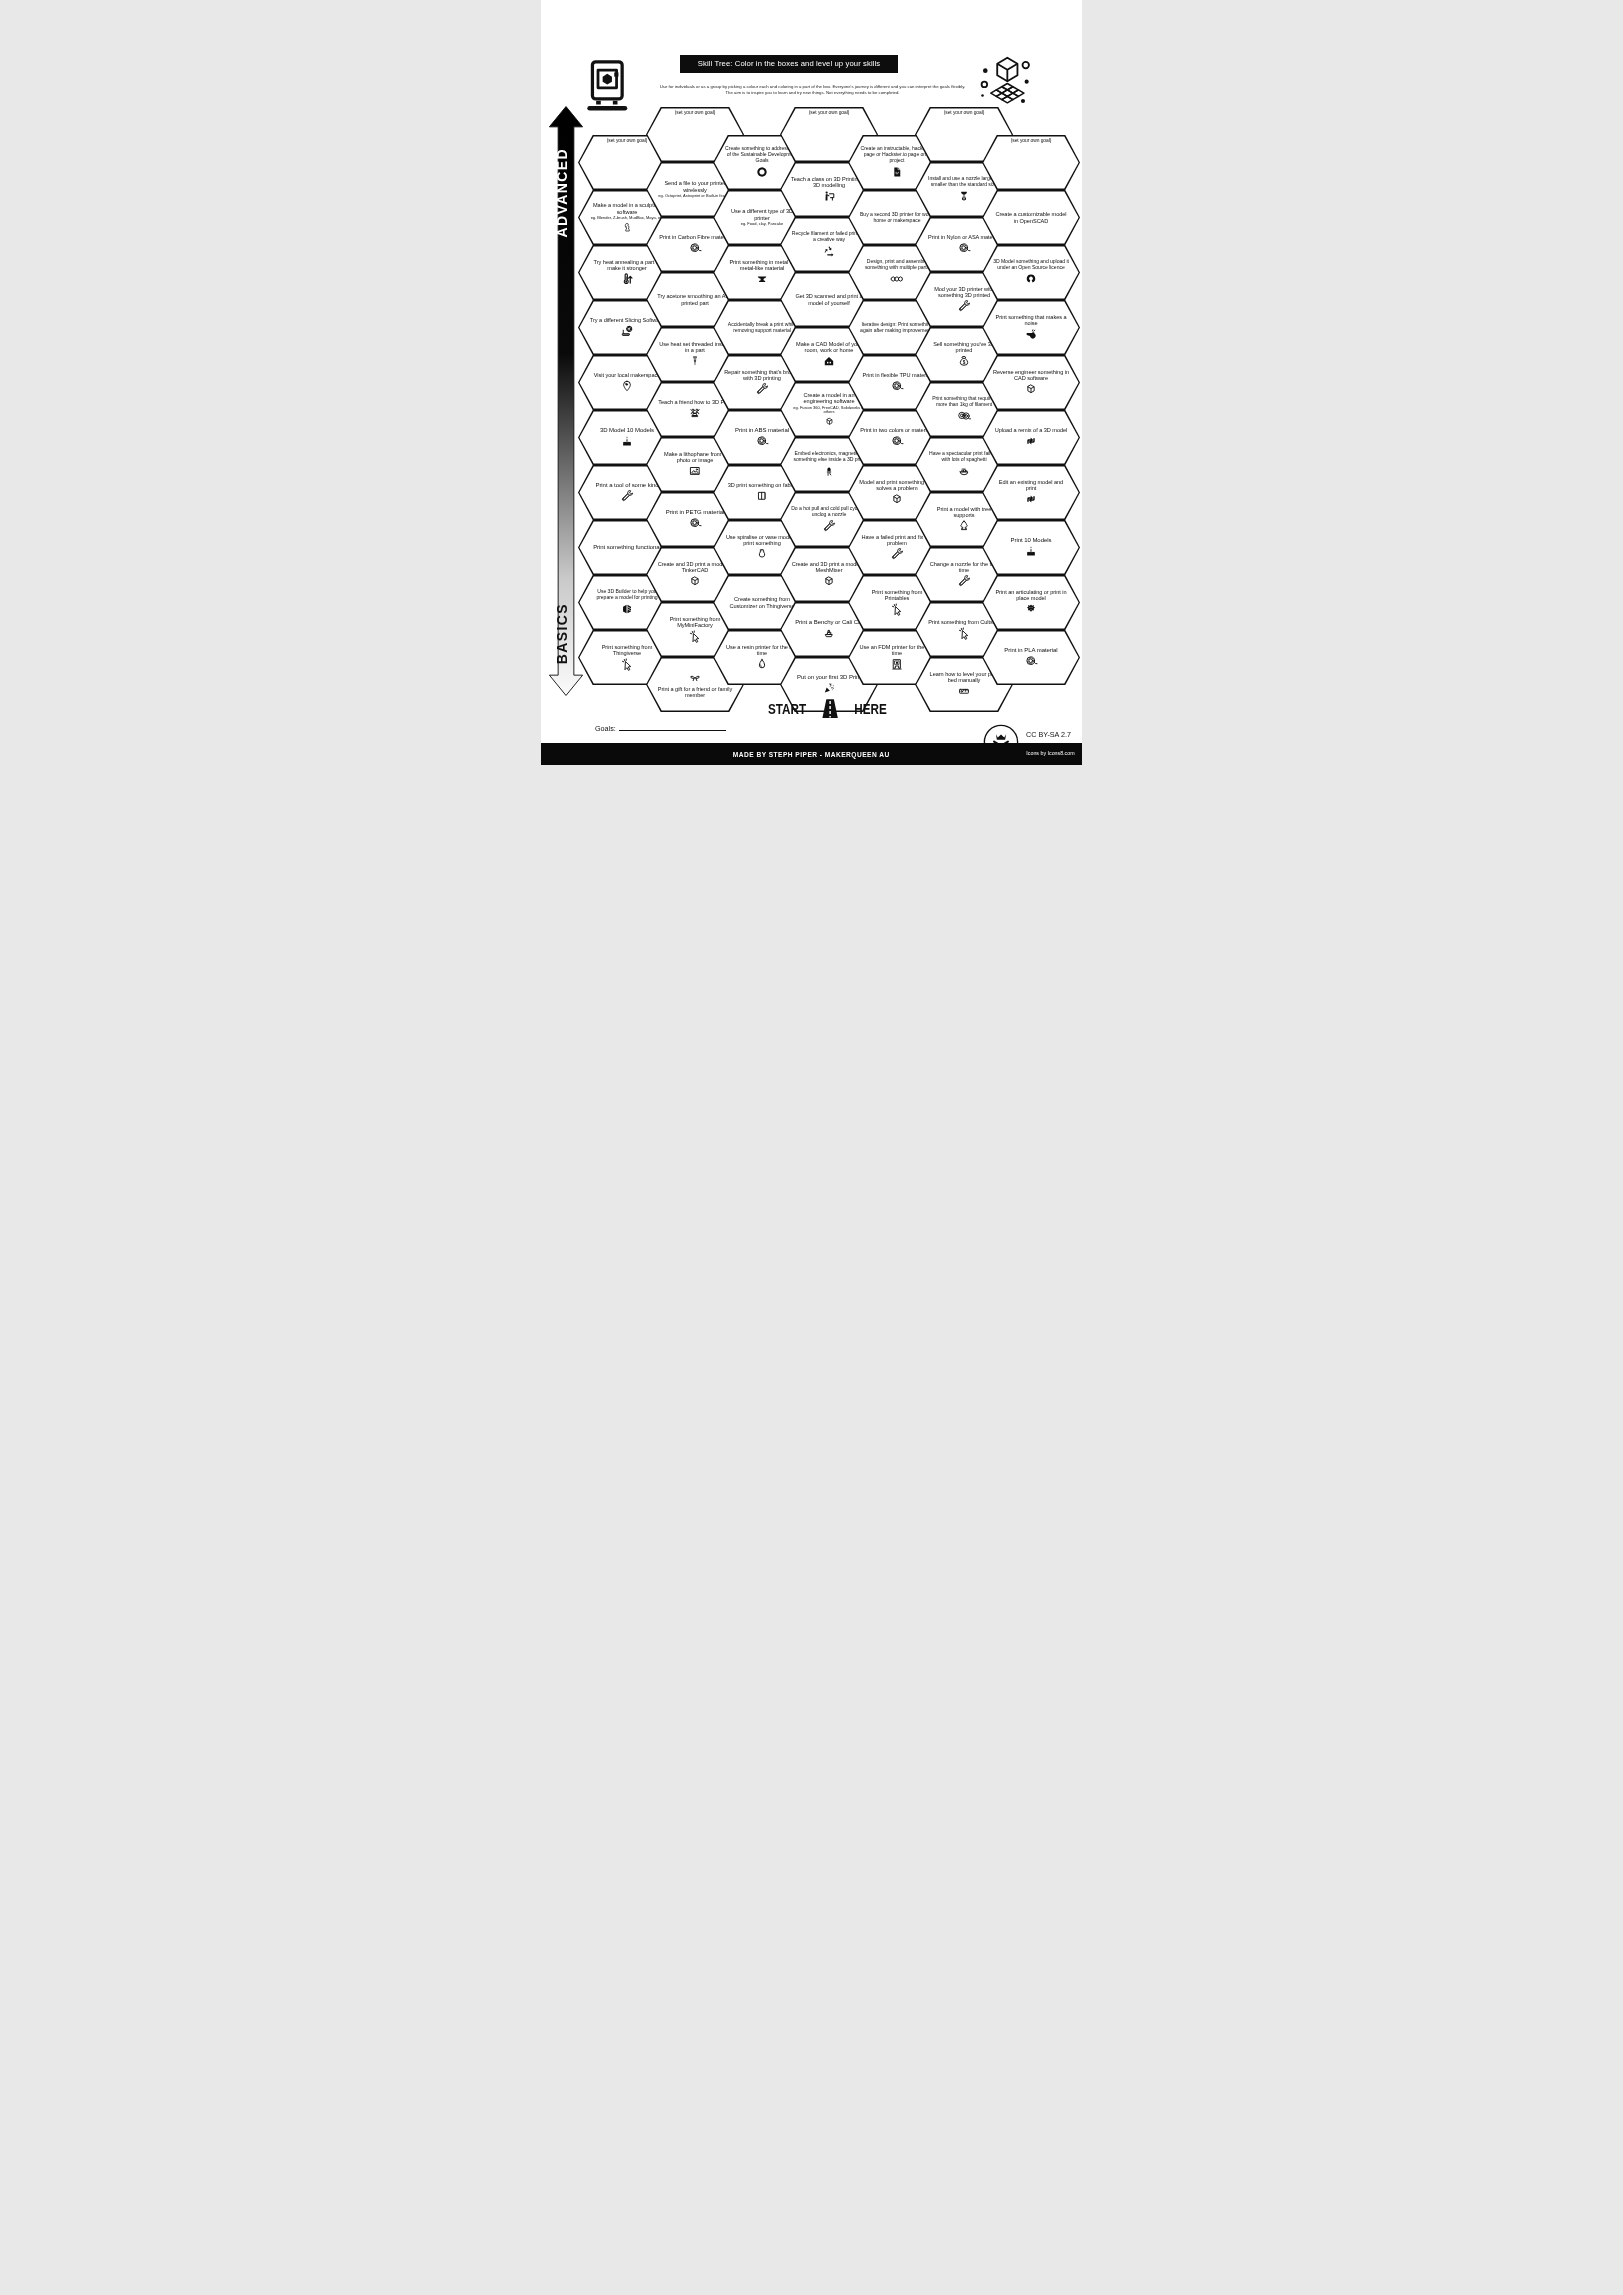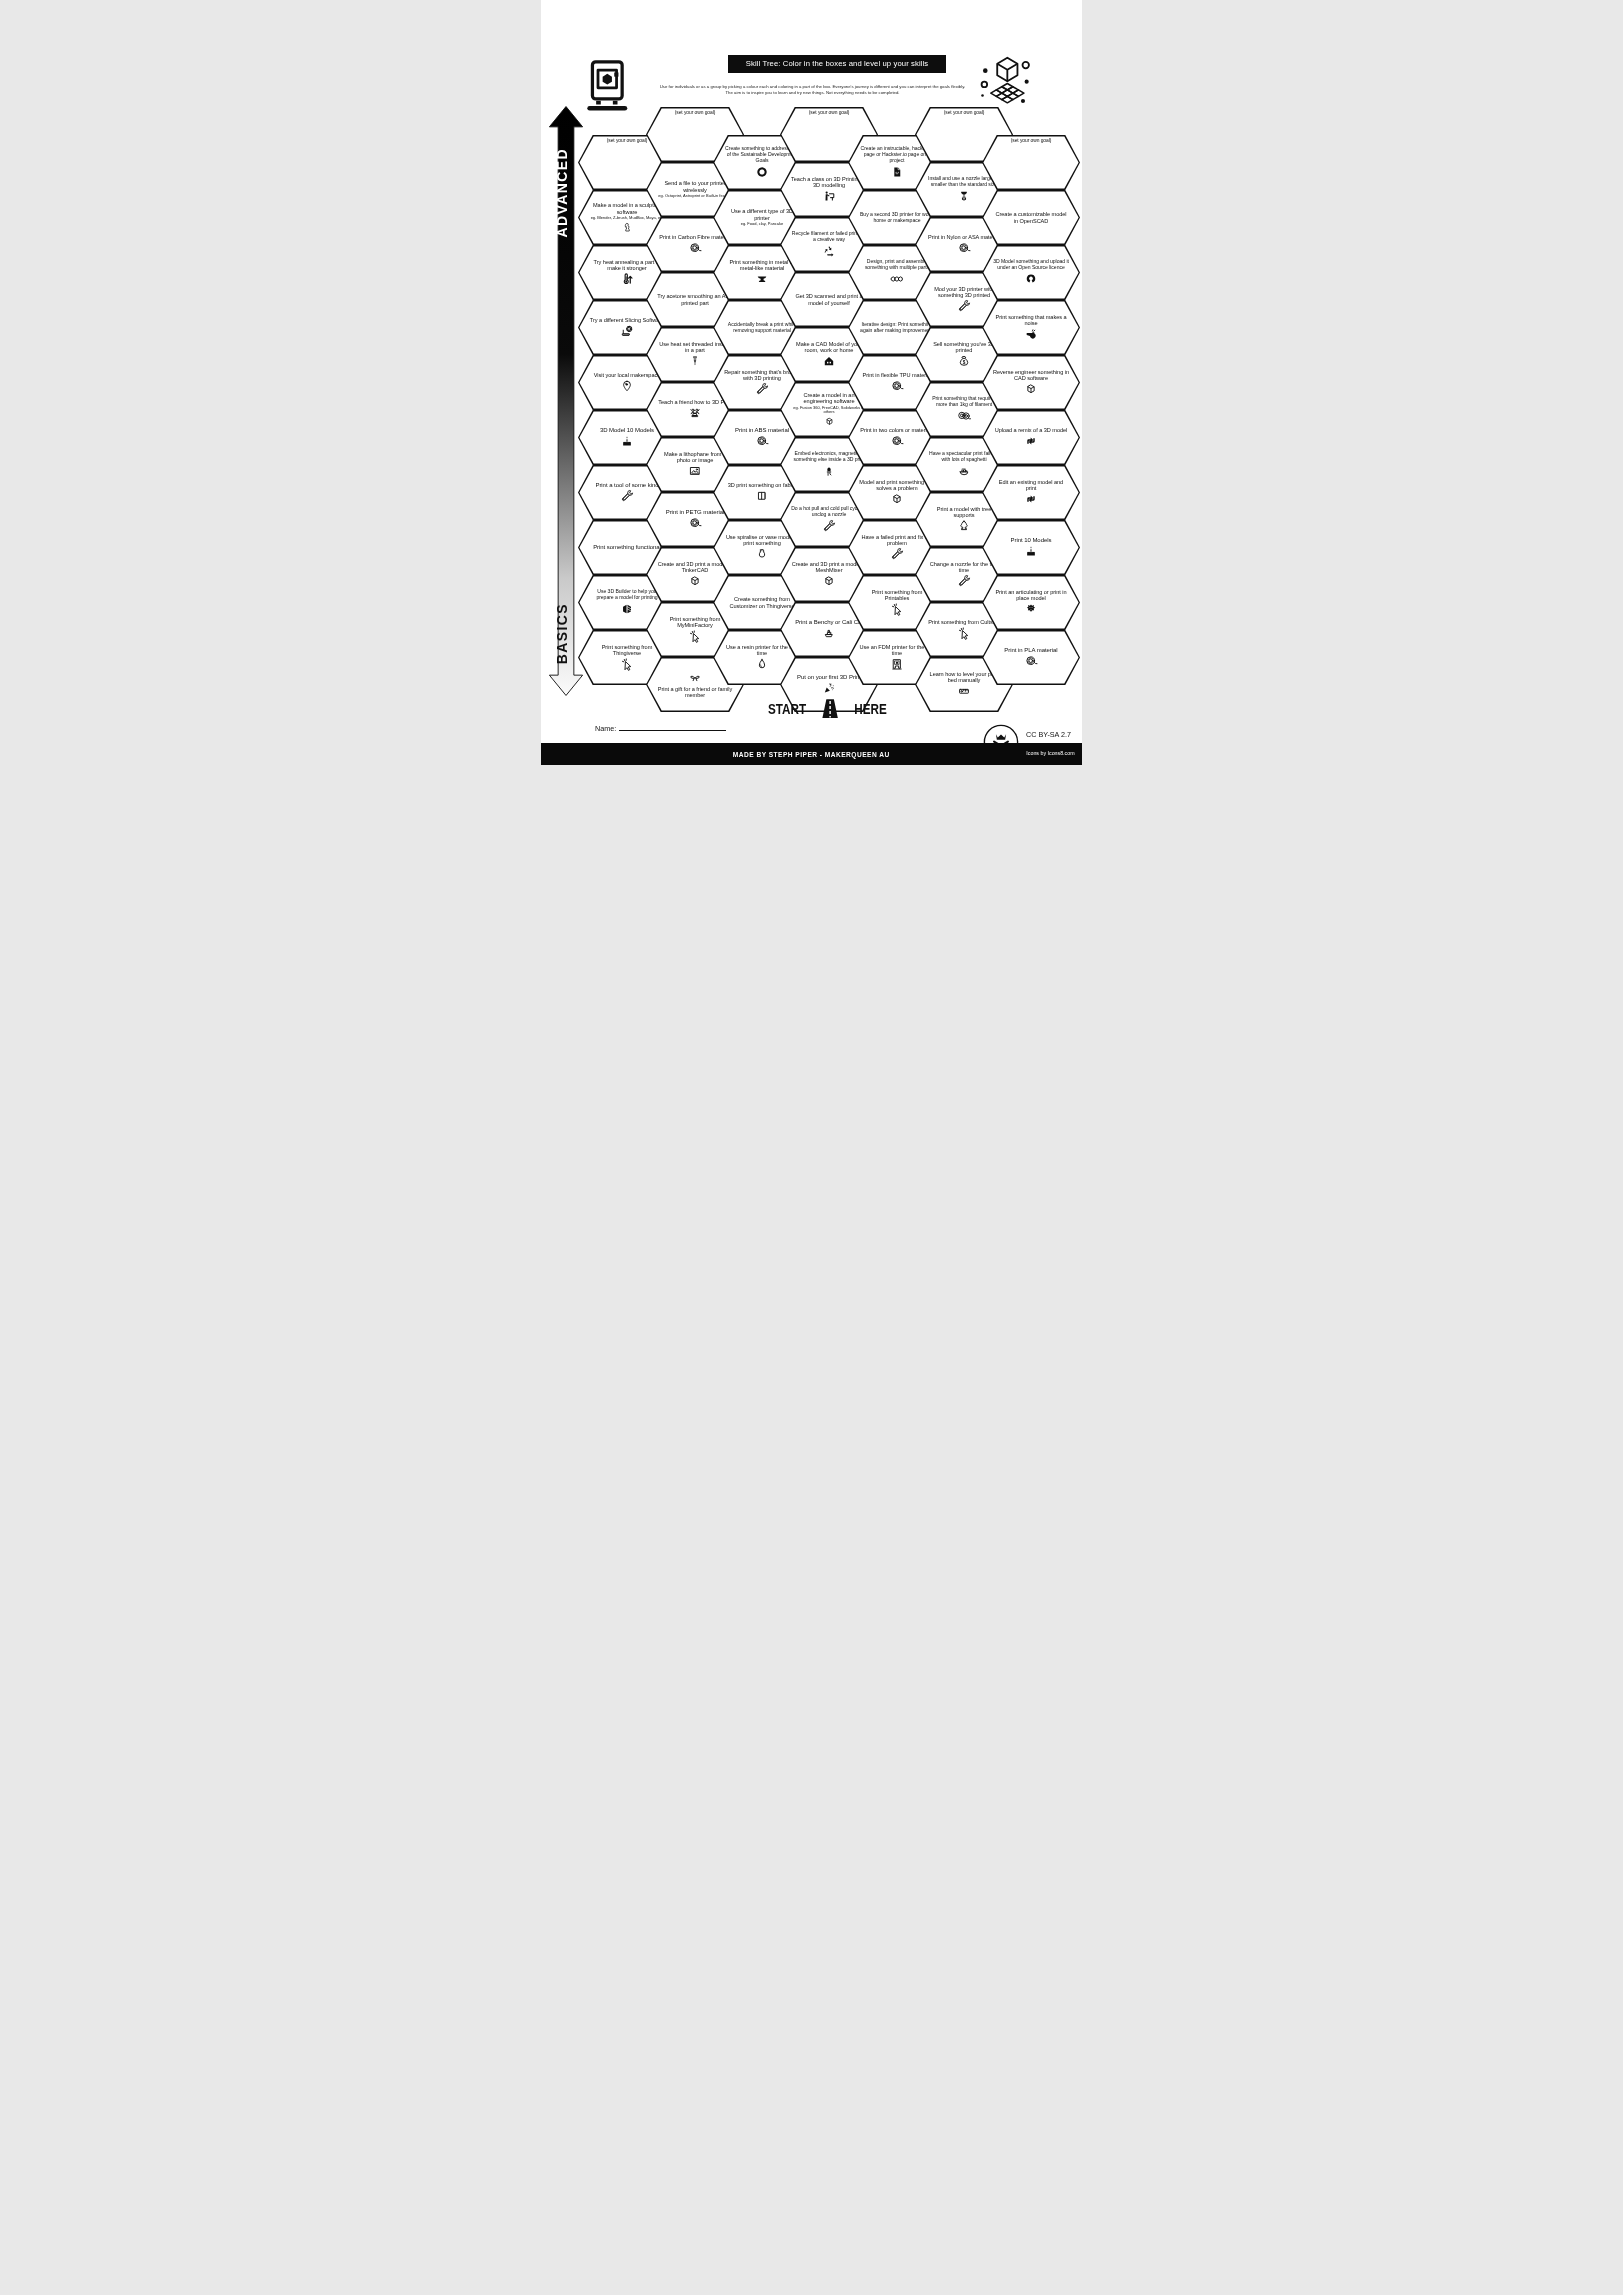--- a/index.html
+++ b/index.html
@@ -4,21 +4,21 @@
 <style>
   html,body{margin:0;padding:0;background:#e8e8e8;}
   #page{position:relative;width:541px;height:765px;margin:0 auto;background:#fff;
         font-family:"Liberation Sans",sans-serif;color:#111;overflow:hidden;}
 
   
   .title-wrap{position:absolute;top:1.9px;left:0;width:100%;text-align:center;}
   .title-wrap h1{margin:0;font-size:44px;font-weight:900;letter-spacing:-1.4px;line-height:1.02;
                  display:inline-block;transform:scaleX(.72) scaleY(1.08);white-space:nowrap;}
   .subtitle-band{position:absolute;left:139px;top:55px;width:218px;height:17.6px;background:#0d0d0d;
-                 display:flex;align-items:center;justify-content:center;margin-left:48px;}
+                 display:flex;align-items:center;justify-content:center;}
   .subtitle-band span{color:#fff;font-size:8px;letter-spacing:0.1px;transform:scaleX(.96);white-space:nowrap;}
   .description{position:absolute;left:115px;top:84px;width:313px;text-align:center;
                font-size:4.3px;line-height:1.45;color:#222;}
 
   .hdr-icon{position:absolute;}
   #printer-art{left:44px;top:58px;}
   #cubegrid-art{left:436px;top:55px;}
 
   
   #level-arrow{position:absolute;left:7.4px;top:105px;}
@@ -1095,21 +1095,21 @@
 
   <div id="start-here">
     <span class="sh-text">START</span>
     <svg width="27" height="25" viewBox="0 0 24 24">
         <use href="#sym-road"></use>
       </svg>
     <span class="sh-text">HERE</span>
   </div>
 
   <div id="name-row">
-    <span>Name:</span><span id="name-line"></span>
+    <span>Goals:</span><span id="name-line"></span>
   </div>
   <div id="license">CC BY-SA 2.7</div>
 
   <svg id="mq-logo" width="36" height="36" viewBox="0 0 78 78">
     <circle cx="39" cy="39" r="36" fill="#fff" stroke="#111" stroke-width="3"></circle>
     <path d="M28 22 l4 7 7 -6 7 6 4 -7 -2 12 h-18z" fill="#111"></path>
     <g stroke="#111" stroke-width="4.5" stroke-linecap="round">
       <path d="M24 56 L54 38"></path>
         <path d="M24 38 L54 56"></path>
     </g>

